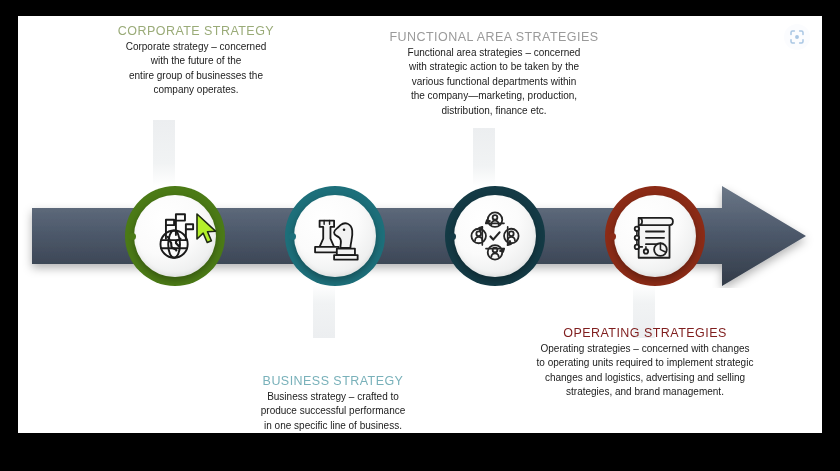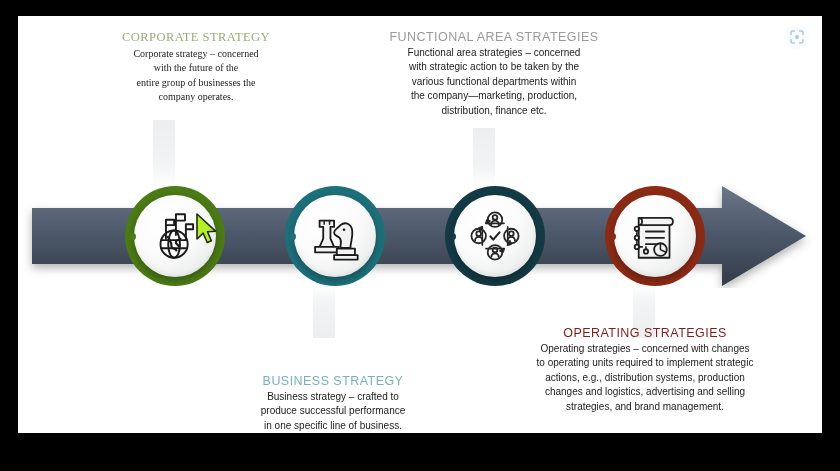--- a/index.html
+++ b/index.html
@@ -219,21 +219,21 @@
           <circle cx="12" cy="34" r="2.4" fill="#f4f4f4"></circle>
           <circle cx="12" cy="44" r="2.4" fill="#f4f4f4"></circle>
           <circle cx="22" cy="49" r="2.4" fill="#f4f4f4"></circle>
           <path d="M22 44 v3" stroke-width="1.7"></path>
           <circle cx="38" cy="47" r="7"></circle>
           <path d="M38 47 l0 -7 M38 47 l6 3" stroke-width="1.7"></path>
         </svg>
       </div>
     </div>
 
-    <div class="block" style="left:58px; top:14px; width:240px;font-family:Liberation Serif, serif;">
+    <div class="block" style="left:58px; top:8px; width:240px;">
       <div class="heading" style="color:#9aab78;">CORPORATE STRATEGY</div>
       <div class="body">
         <div>Corporate strategy – concerned</div>
         <div>with the future of the</div>
         <div>entire group of businesses the</div>
         <div>company operates.</div>
       </div>
     </div>
 
     <div class="block" style="left:340px; top:14px; width:272px;">
@@ -254,21 +254,20 @@
         <div>produce successful performance</div>
         <div>in one specific line of business.</div>
       </div>
     </div>
 
     <div class="block" style="left:482px; top:310px; width:290px;">
       <div class="heading" style="color:#7f1d1d;">OPERATING STRATEGIES</div>
       <div class="body">
         <div>Operating strategies – concerned with changes</div>
         <div>to operating units required to implement strategic</div>
-        <div>actions, e.g., distribution systems, production</div>
         <div>changes and logistics, advertising and selling</div>
         <div>strategies, and brand management.</div>
       </div>
     </div>
 
     <div id="focus-icon">
       <svg width="18" height="18" viewBox="0 0 24 24" xmlns="http://www.w3.org/2000/svg" fill="none" stroke="#a9c6e3" stroke-width="2" stroke-linecap="round">
         <path d="M4 8.5 V6 a2 2 0 0 1 2 -2 h2.5"></path>
         <path d="M15.5 4 H18 a2 2 0 0 1 2 2 v2.5"></path>
         <path d="M20 15.5 V18 a2 2 0 0 1 -2 2 h-2.5"></path>

